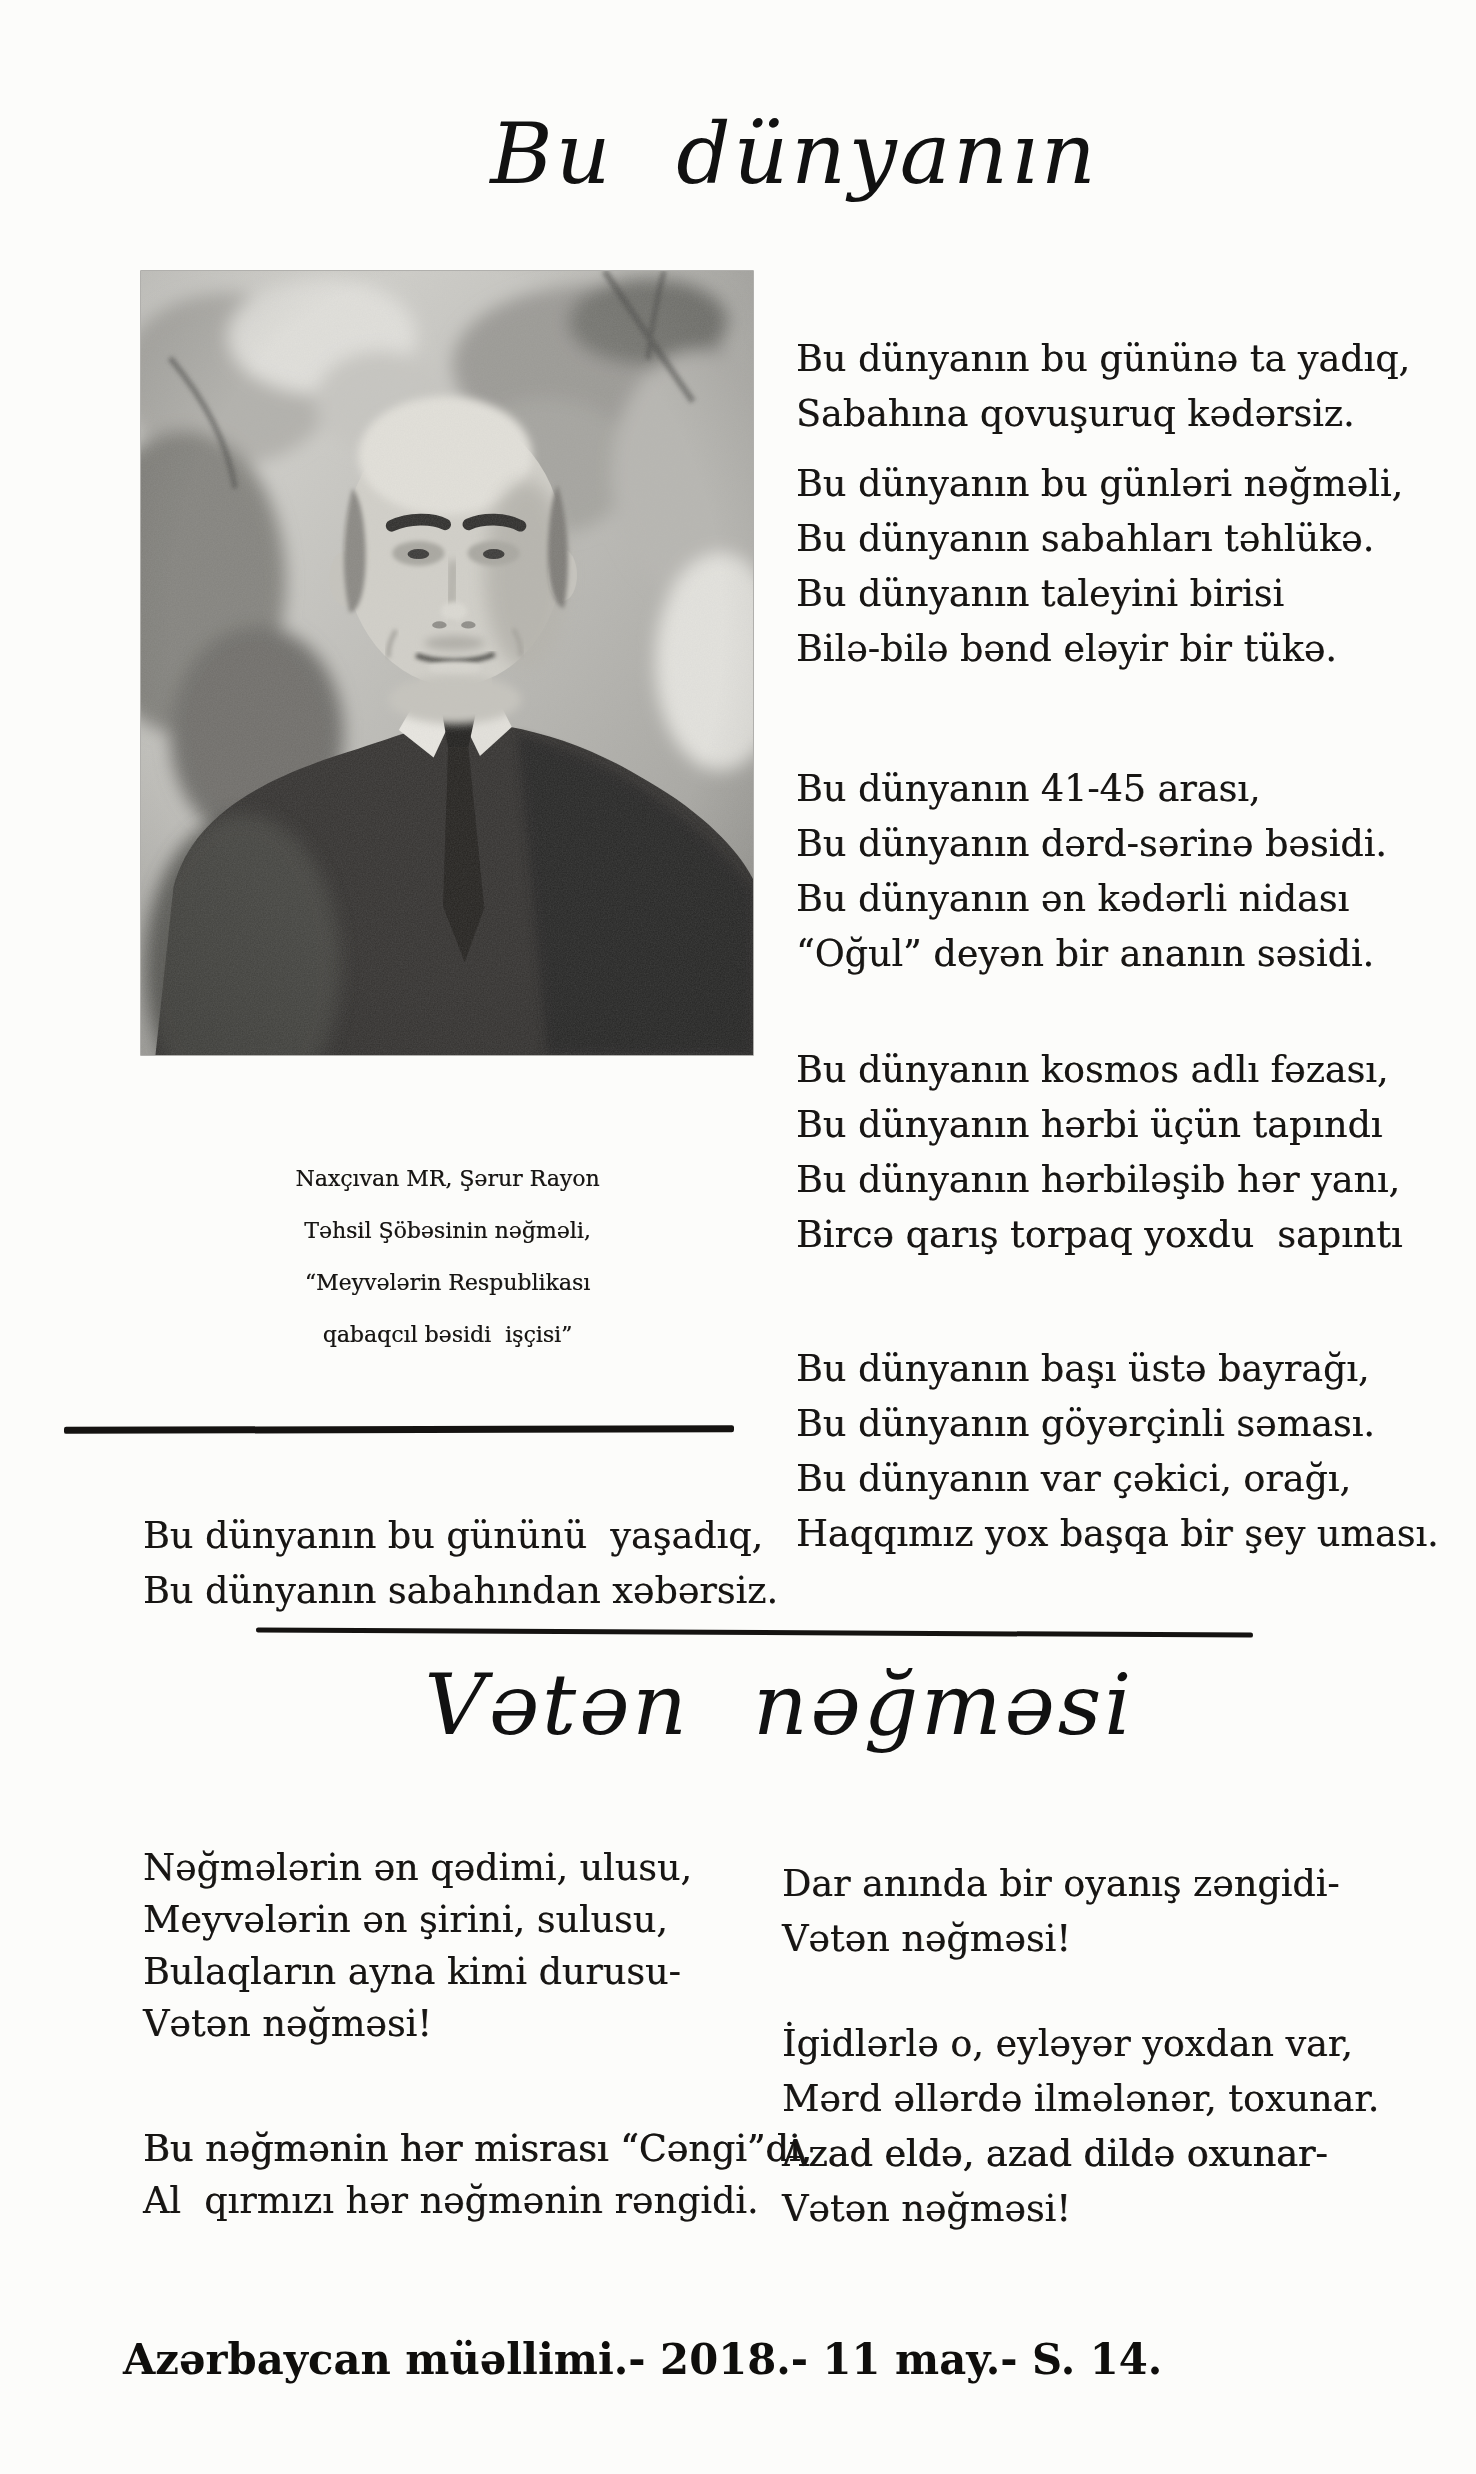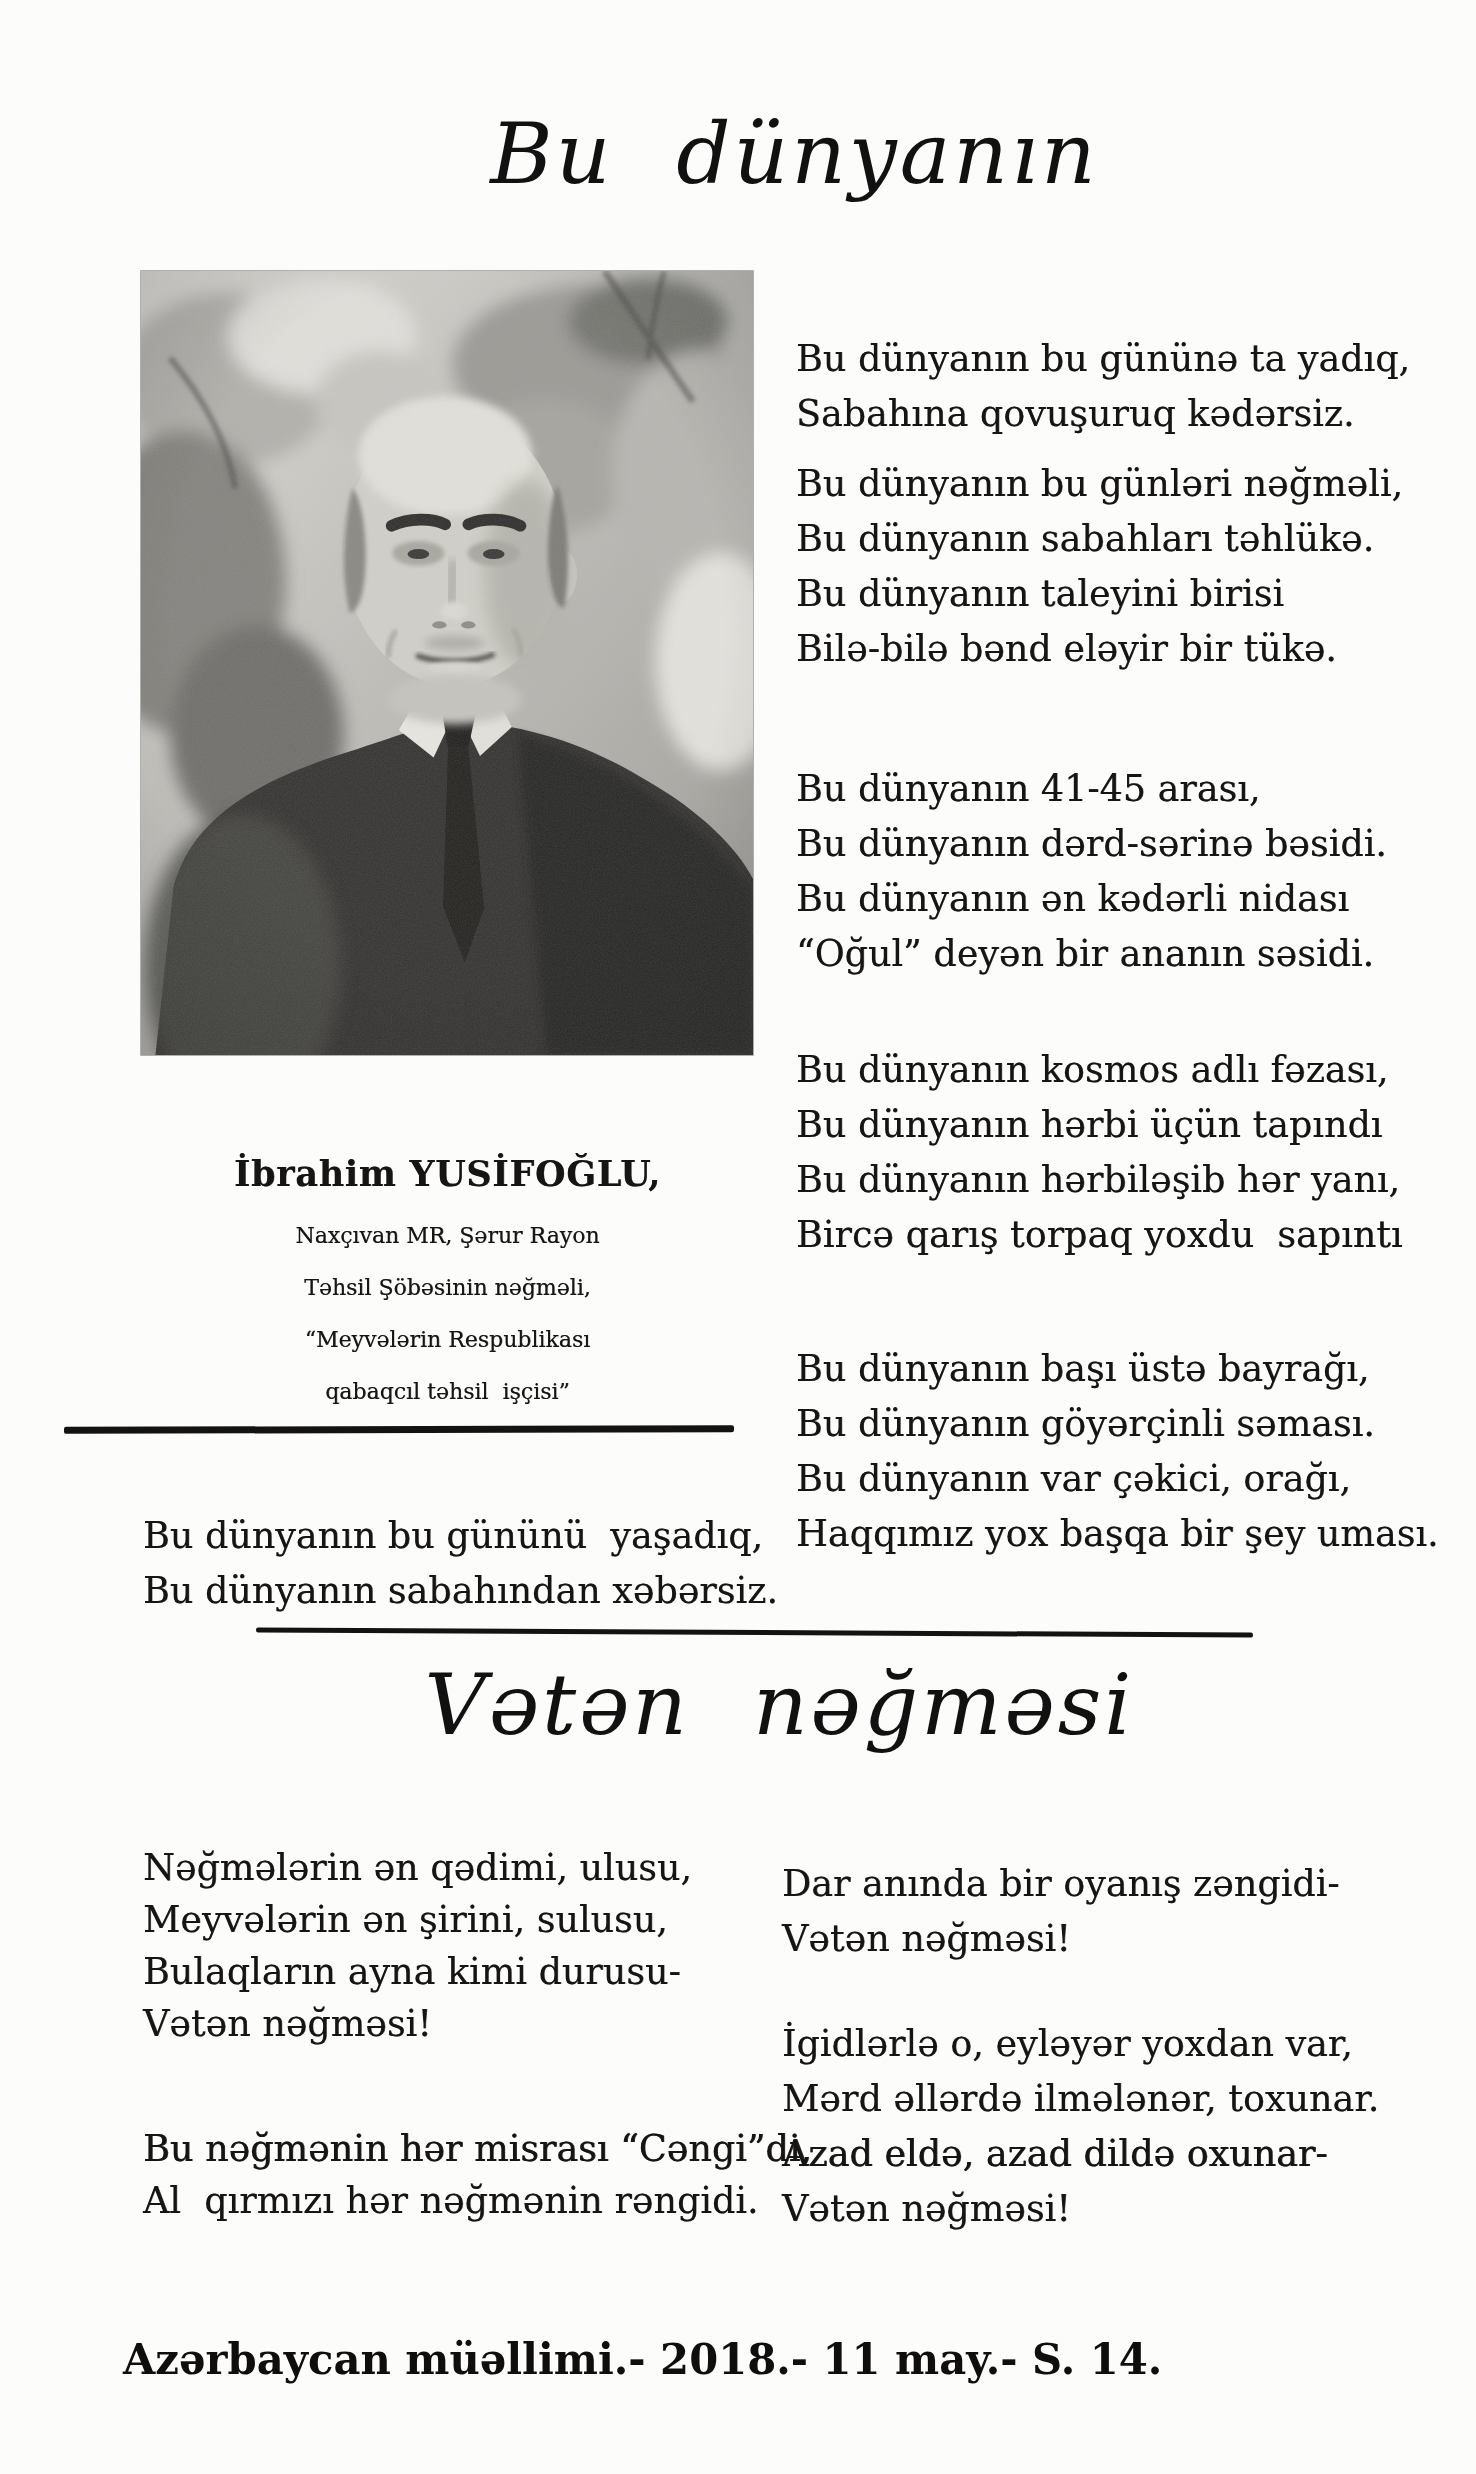--- a/index.html
+++ b/index.html
@@ -161,25 +161,24 @@
       <path d="M 352 496 C 344 510 340 522 342 534" stroke="#a5a39c" stroke-width="6" fill="none" filter="url(#soft3)"></path>
       <path d="M 514 494 C 522 508 526 520 524 532" stroke="#a5a39c" stroke-width="6" fill="none" filter="url(#soft3)"></path>
       <ellipse cx="433" cy="592" rx="92" ry="34" fill="#c6c4bd" filter="url(#soft6)"></ellipse>
 
       <rect x="0" y="0" width="845" height="1083" fill="url(#vg)"></rect>
       <rect x="0" y="0" width="845" height="1083" filter="url(#grain)" opacity="0.5"></rect>
     </svg>
   </div>
 
   <div class="caption">
-    <div class="caption-name ink">İbrahim YUSİFOĞLU,</div>
     <div class="caption-line ink line">Naxçıvan MR, Şərur Rayon</div>
     <div class="caption-line ink line">Təhsil Şöbəsinin nəğməli,</div>
     <div class="caption-line ink line">“Meyvələrin Respublikası</div>
-    <div class="caption-line ink line">qabaqcıl təhsil  işçisi”</div>
+    <div class="caption-line ink line">qabaqcıl bəsidi  işçisi”</div>
   </div>
 
   <div class="rule rule-caption"></div>
 
   <div class="poem left-verse">
     <div class="line ink">Bu dünyanın bu gününü  yaşadıq,</div>
     <div class="line ink">Bu dünyanın sabahından xəbərsiz.</div>
   </div>
 
   <div class="poem stanza-s1">

